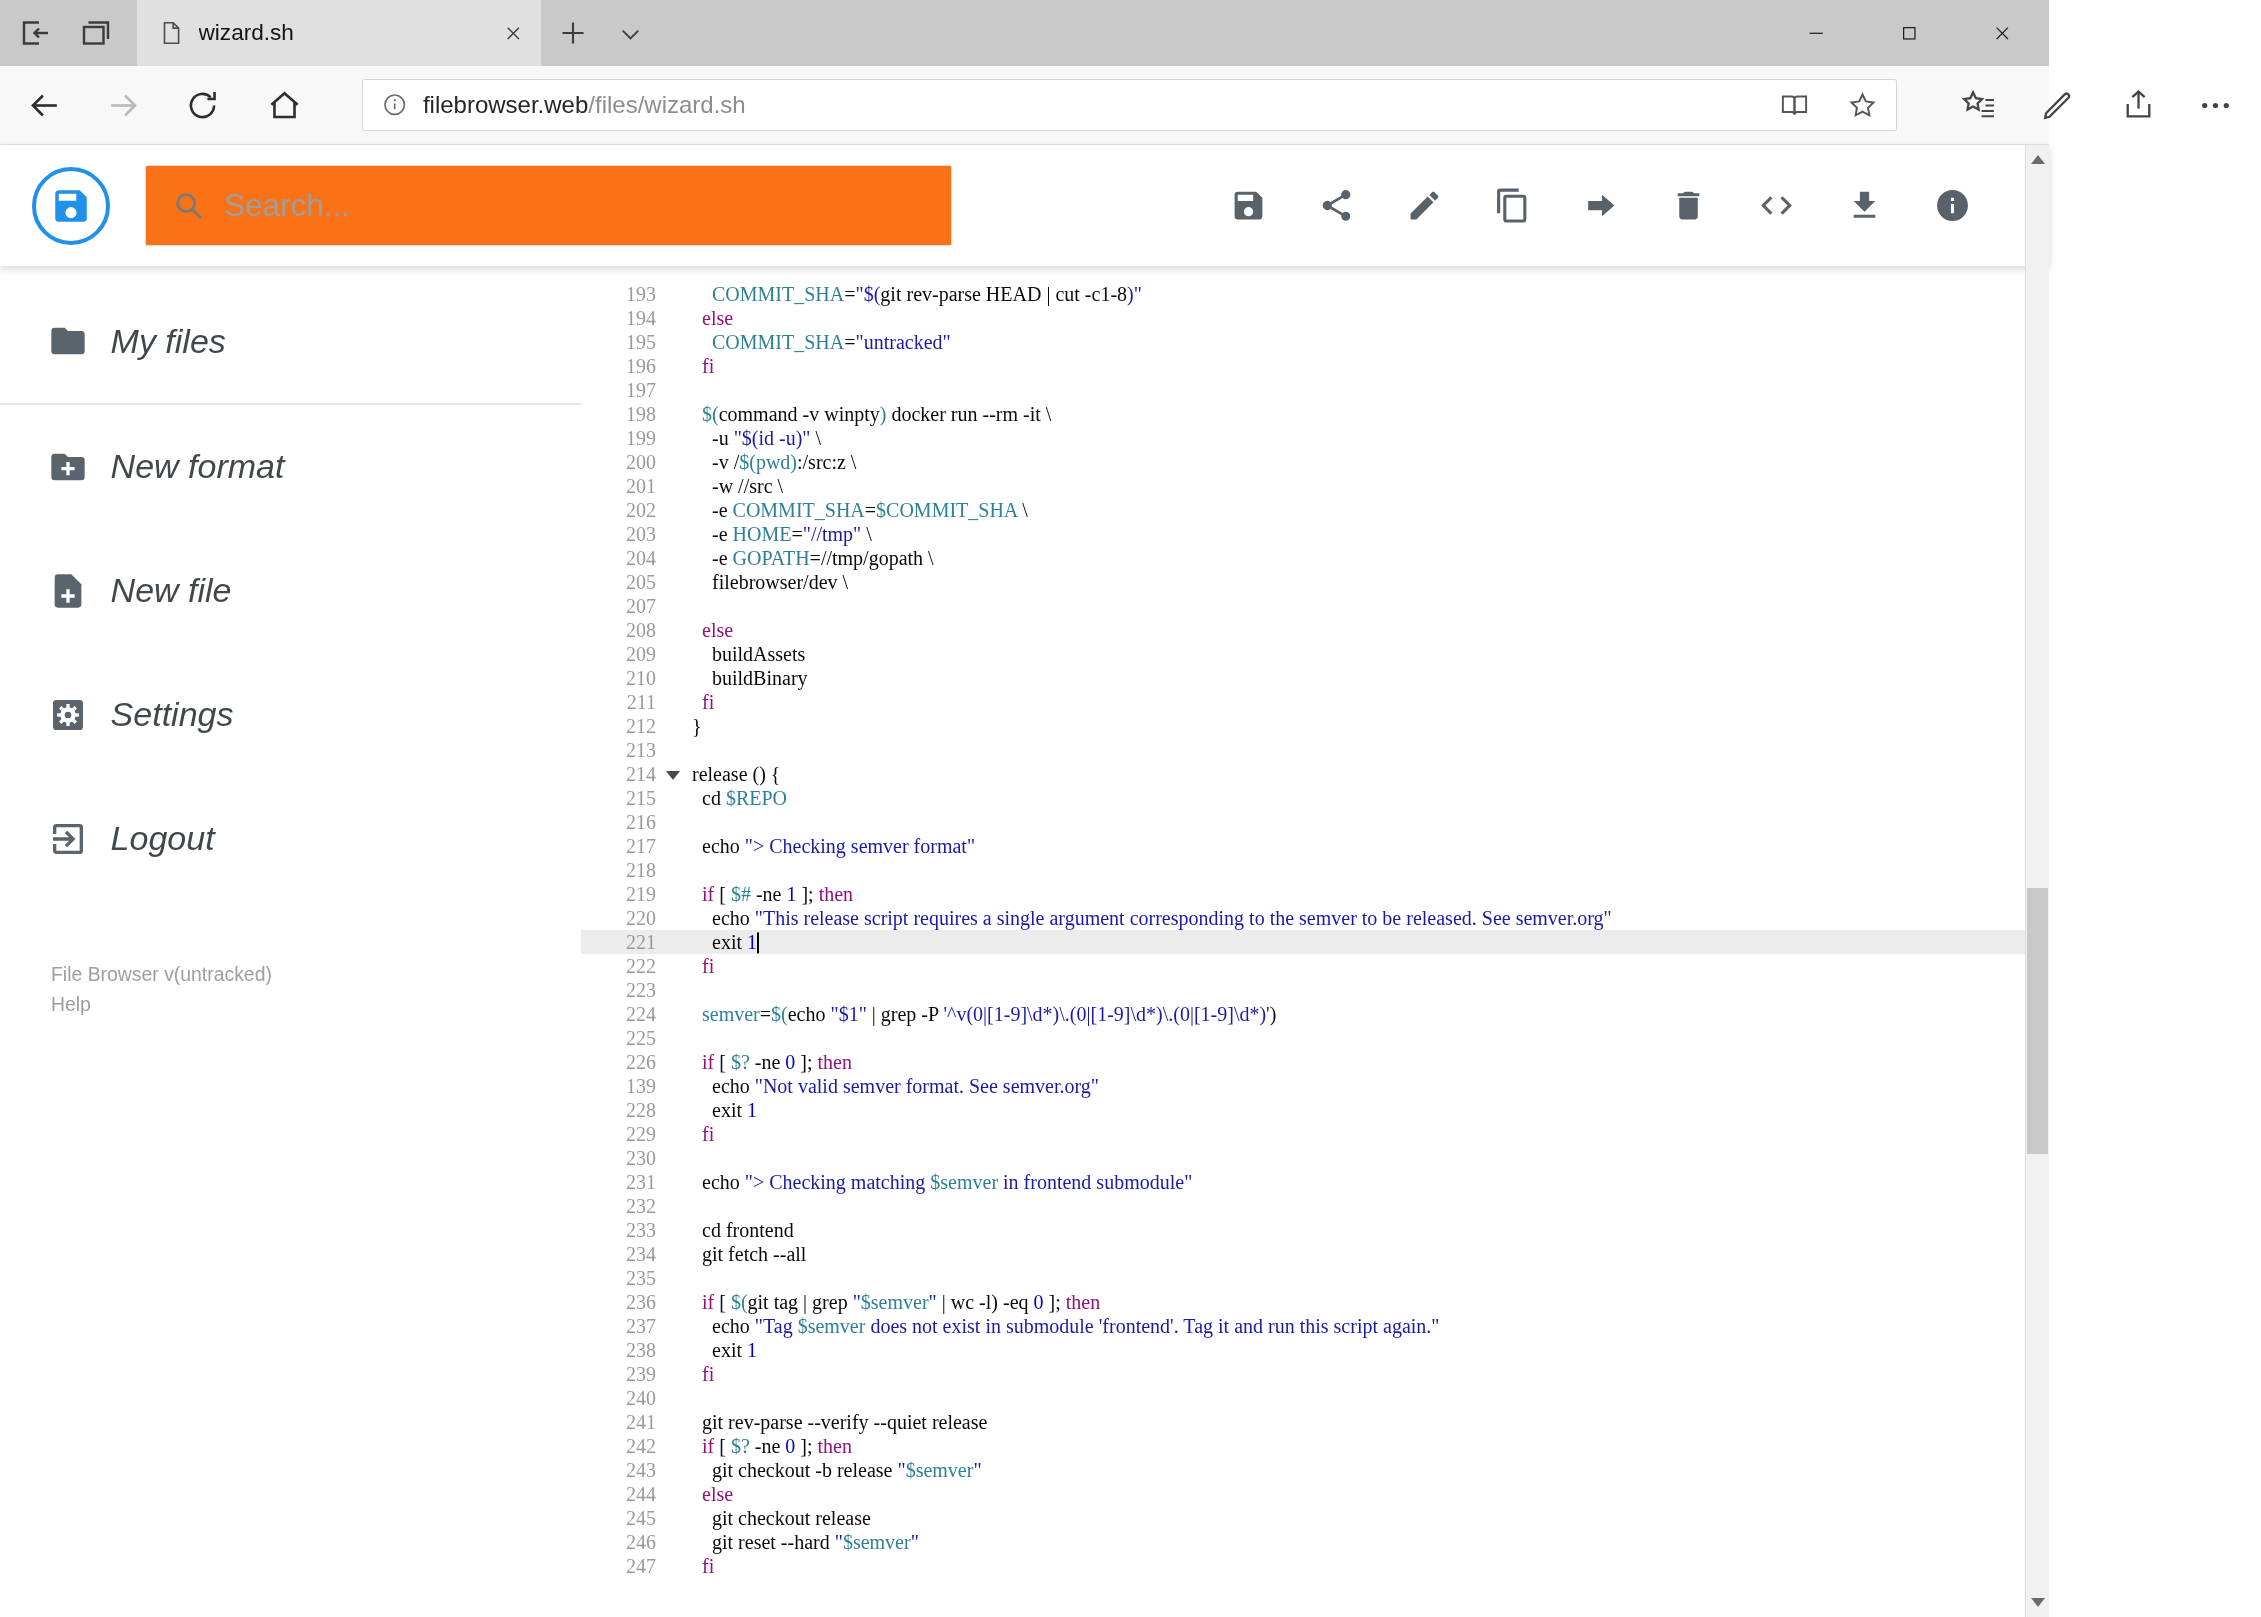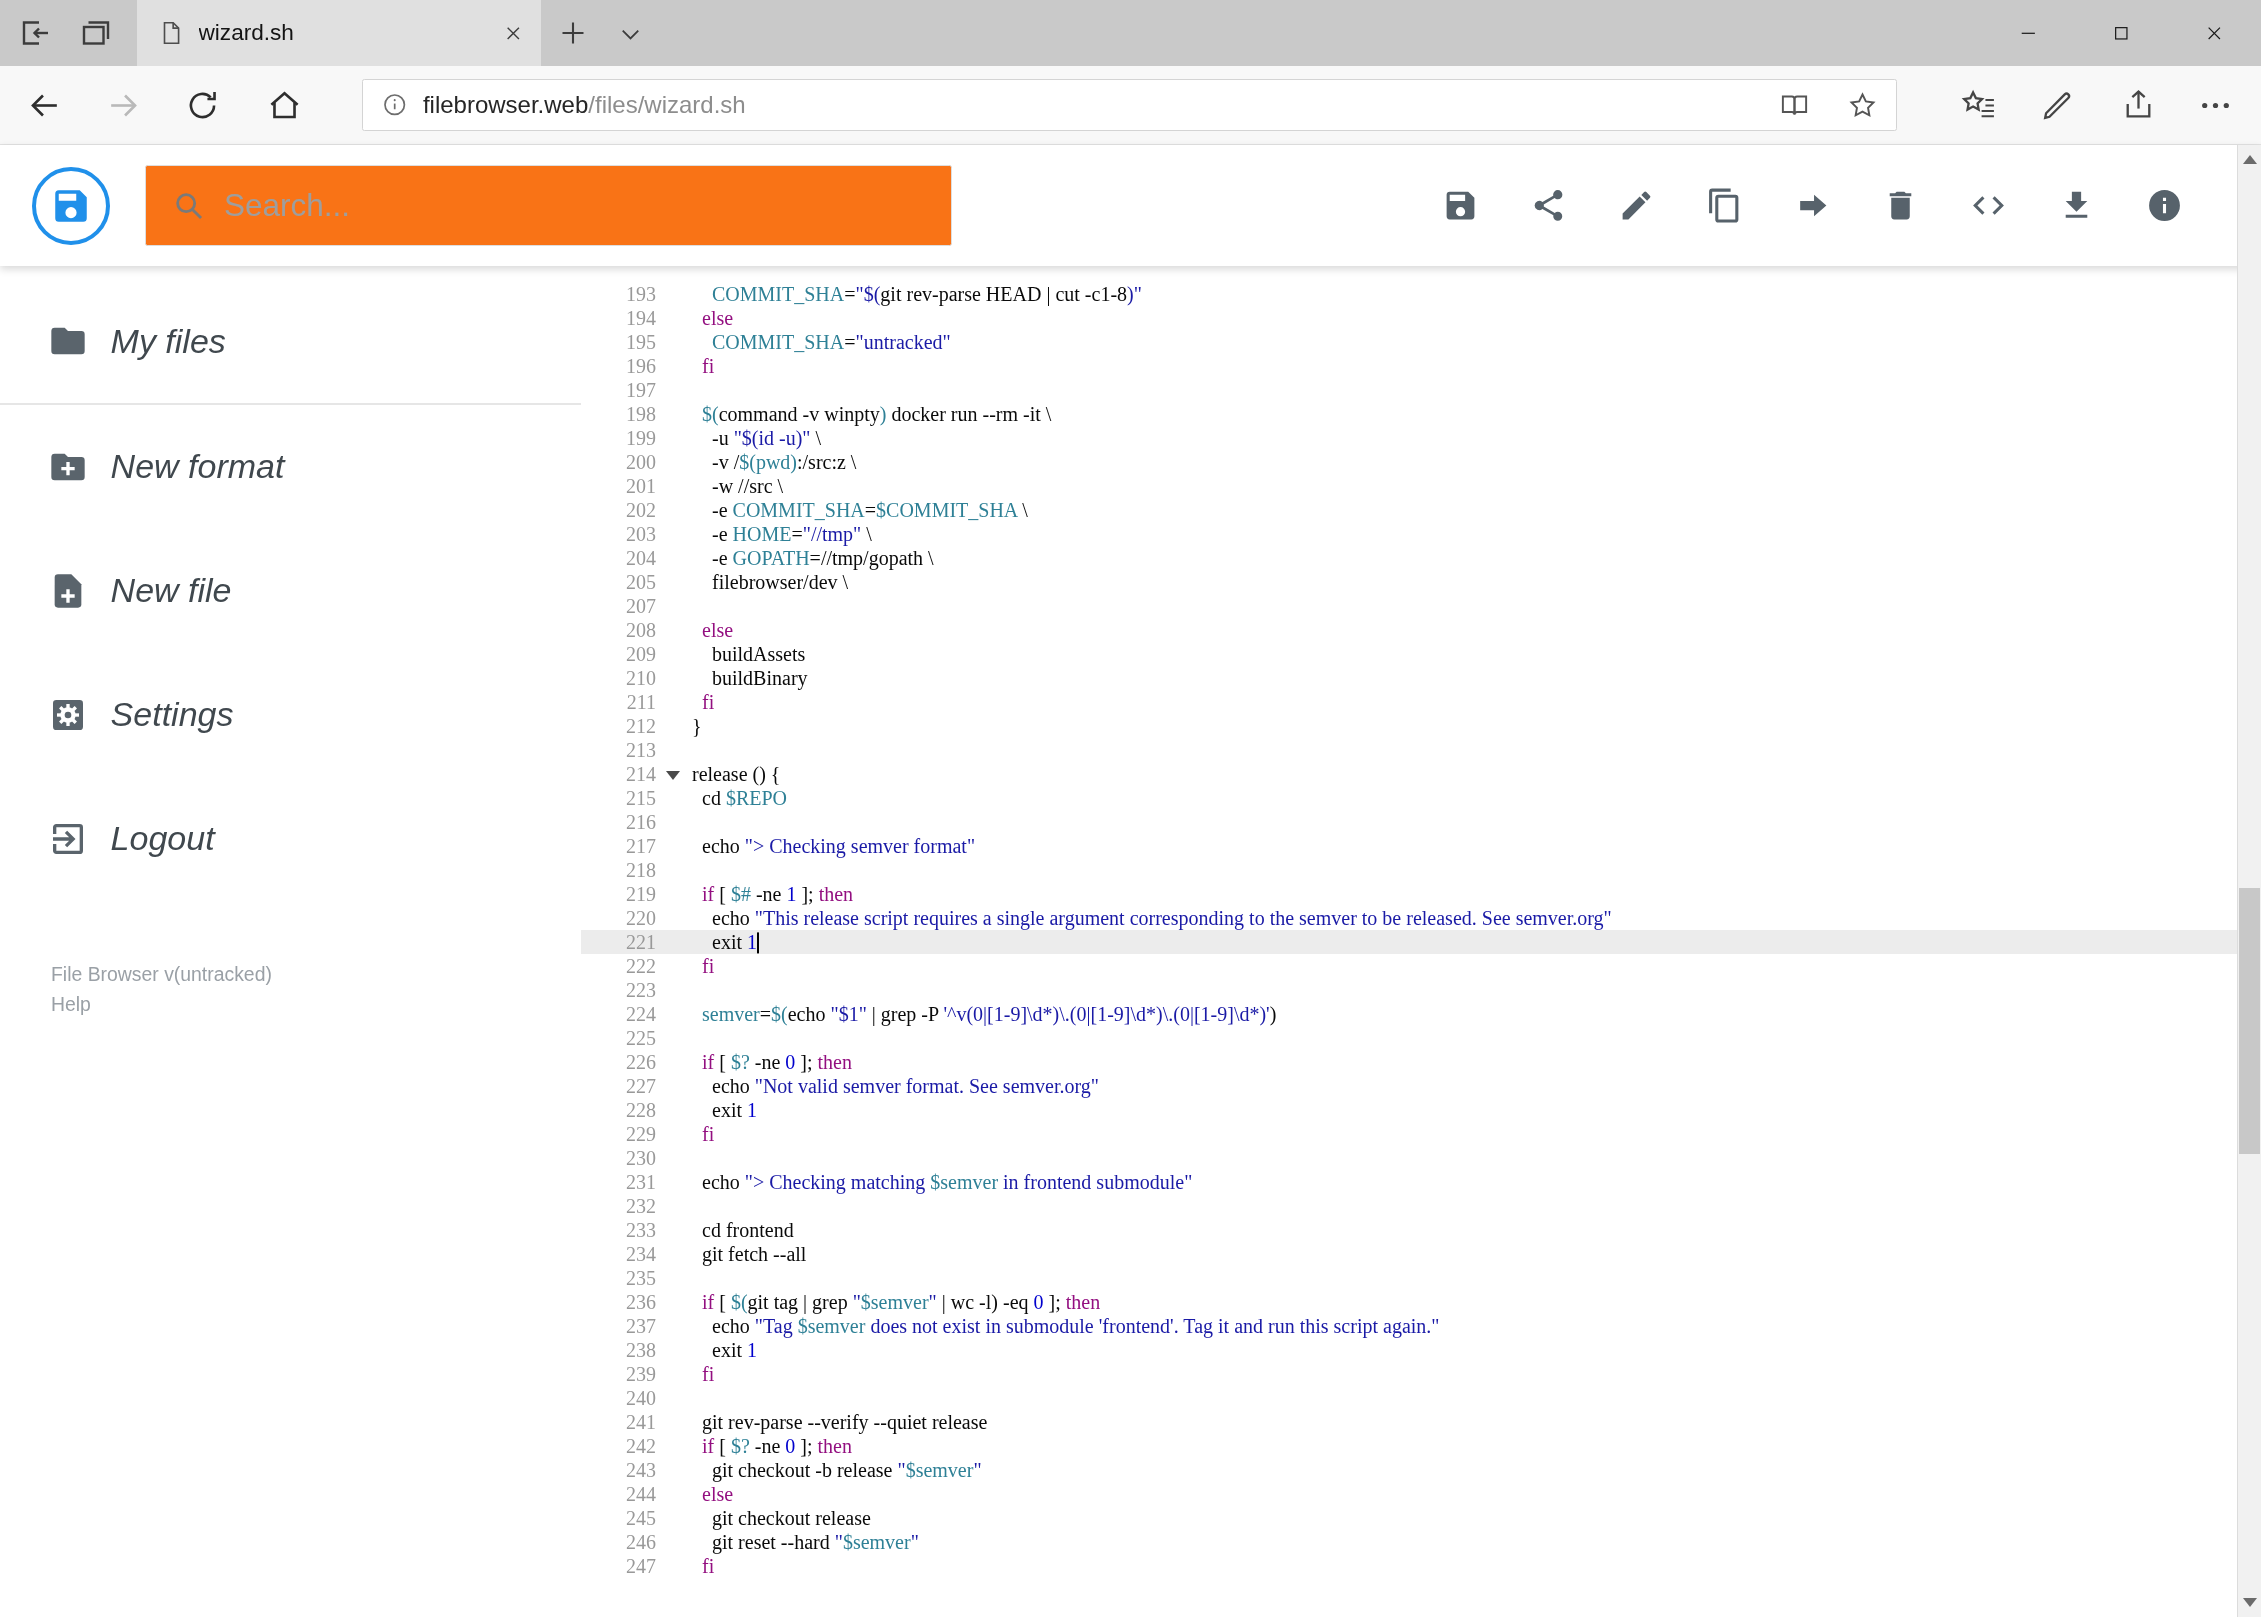--- a/index.html
+++ b/index.html
@@ -1,18 +1,18 @@
 <!DOCTYPE html>
 <html style="font-size:13px"><head>
 <meta charset="utf-8">
 <style>
   * { margin:0; padding:0; box-sizing:border-box; }
   html,body { width:2261px; height:1617px; overflow:hidden; background:#fff;
               font-family:"Liberation Sans", sans-serif; }
-  .window { position:relative; width:2261px; height:1617px; }
+  .window { position:relative; width:2049px; height:1617px; }
 
   
   .tabbar { position:absolute; top:0; left:0; right:0; height:66px; background:#c9c9c9; }
   .tbtn { position:absolute; width:36px; height:36px; top:15.3px; color:#3c3c3c; }
   .tbtn svg { width:100%; height:100%; }
   .tab { position:absolute; left:137px; top:0; width:404px; height:66px; background:#e0e0e0;
          display:flex; align-items:center; padding:0 16px 0 21px; }
   .tab-doc-icon { width:26px; height:26px; color:#4d4d4d; flex:none; }
   .tab-doc-icon svg { width:100%; height:100%; }
   .tab-title { margin-left:14.5px; font-size:22.6px; color:#141414; flex:1; white-space:nowrap; overflow:hidden; }
@@ -360,21 +360,21 @@
         <div class="code-row"><span class="gut">217</span><span class="foldcol"></span><span class="code"><span class="tk-p">  echo </span><span class="tk-s">"&gt; Checking semver format"</span></span></div>
         <div class="code-row"><span class="gut">218</span><span class="foldcol"></span><span class="code"></span></div>
         <div class="code-row"><span class="gut">219</span><span class="foldcol"></span><span class="code"><span class="tk-p">  </span><span class="tk-k">if</span><span class="tk-p"> [ </span><span class="tk-v">$#</span><span class="tk-p"> -ne </span><span class="tk-num">1</span><span class="tk-p"> ]; </span><span class="tk-k">then</span></span></div>
         <div class="code-row"><span class="gut">220</span><span class="foldcol"></span><span class="code"><span class="tk-p">    echo </span><span class="tk-s">"This release script requires a single argument corresponding to the semver to be released. See semver.org"</span></span></div>
         <div class="code-row active"><span class="gut">221</span><span class="foldcol"></span><span class="code"><span class="tk-p">    exit </span><span class="tk-num">1</span><span class="cursor"></span></span></div>
         <div class="code-row"><span class="gut">222</span><span class="foldcol"></span><span class="code"><span class="tk-p">  </span><span class="tk-k">fi</span></span></div>
         <div class="code-row"><span class="gut">223</span><span class="foldcol"></span><span class="code"></span></div>
         <div class="code-row"><span class="gut">224</span><span class="foldcol"></span><span class="code"><span class="tk-p">  </span><span class="tk-v">semver</span><span class="tk-p">=</span><span class="tk-v">$(</span><span class="tk-p">echo </span><span class="tk-s">"$1"</span><span class="tk-p"> | grep -P </span><span class="tk-s">'^v(0|[1-9]\d*)\.(0|[1-9]\d*)\.(0|[1-9]\d*)'</span><span class="tk-p">)</span></span></div>
         <div class="code-row"><span class="gut">225</span><span class="foldcol"></span><span class="code"></span></div>
         <div class="code-row"><span class="gut">226</span><span class="foldcol"></span><span class="code"><span class="tk-p">  </span><span class="tk-k">if</span><span class="tk-p"> [ </span><span class="tk-v">$?</span><span class="tk-p"> -ne </span><span class="tk-num">0</span><span class="tk-p"> ]; </span><span class="tk-k">then</span></span></div>
-        <div class="code-row"><span class="gut">227</span><span class="foldcol"></span><span class="code"><span class="tk-p">    echo </span><span class="tk-s">"Not valid semver format. See semver.org"</span></span></div>
+        <div class="code-row"><span class="gut">139</span><span class="foldcol"></span><span class="code"><span class="tk-p">    echo </span><span class="tk-s">"Not valid semver format. See semver.org"</span></span></div>
         <div class="code-row"><span class="gut">228</span><span class="foldcol"></span><span class="code"><span class="tk-p">    exit </span><span class="tk-num">1</span></span></div>
         <div class="code-row"><span class="gut">229</span><span class="foldcol"></span><span class="code"><span class="tk-p">  </span><span class="tk-k">fi</span></span></div>
         <div class="code-row"><span class="gut">230</span><span class="foldcol"></span><span class="code"></span></div>
         <div class="code-row"><span class="gut">231</span><span class="foldcol"></span><span class="code"><span class="tk-p">  echo </span><span class="tk-s">"&gt; Checking matching </span><span class="tk-v">$semver</span><span class="tk-s"> in frontend submodule"</span></span></div>
         <div class="code-row"><span class="gut">232</span><span class="foldcol"></span><span class="code"></span></div>
         <div class="code-row"><span class="gut">233</span><span class="foldcol"></span><span class="code"><span class="tk-p">  cd frontend</span></span></div>
         <div class="code-row"><span class="gut">234</span><span class="foldcol"></span><span class="code"><span class="tk-p">  git fetch --all</span></span></div>
         <div class="code-row"><span class="gut">235</span><span class="foldcol"></span><span class="code"></span></div>
         <div class="code-row"><span class="gut">236</span><span class="foldcol"></span><span class="code"><span class="tk-p">  </span><span class="tk-k">if</span><span class="tk-p"> [ </span><span class="tk-v">$(</span><span class="tk-p">git tag | grep </span><span class="tk-s">"</span><span class="tk-v">$semver</span><span class="tk-s">"</span><span class="tk-p"> | wc -l) -eq </span><span class="tk-num">0</span><span class="tk-p"> ]; </span><span class="tk-k">then</span></span></div>
         <div class="code-row"><span class="gut">237</span><span class="foldcol"></span><span class="code"><span class="tk-p">    echo </span><span class="tk-s">"Tag </span><span class="tk-v">$semver</span><span class="tk-s"> does not exist in submodule 'frontend'. Tag it and run this script again."</span></span></div>

